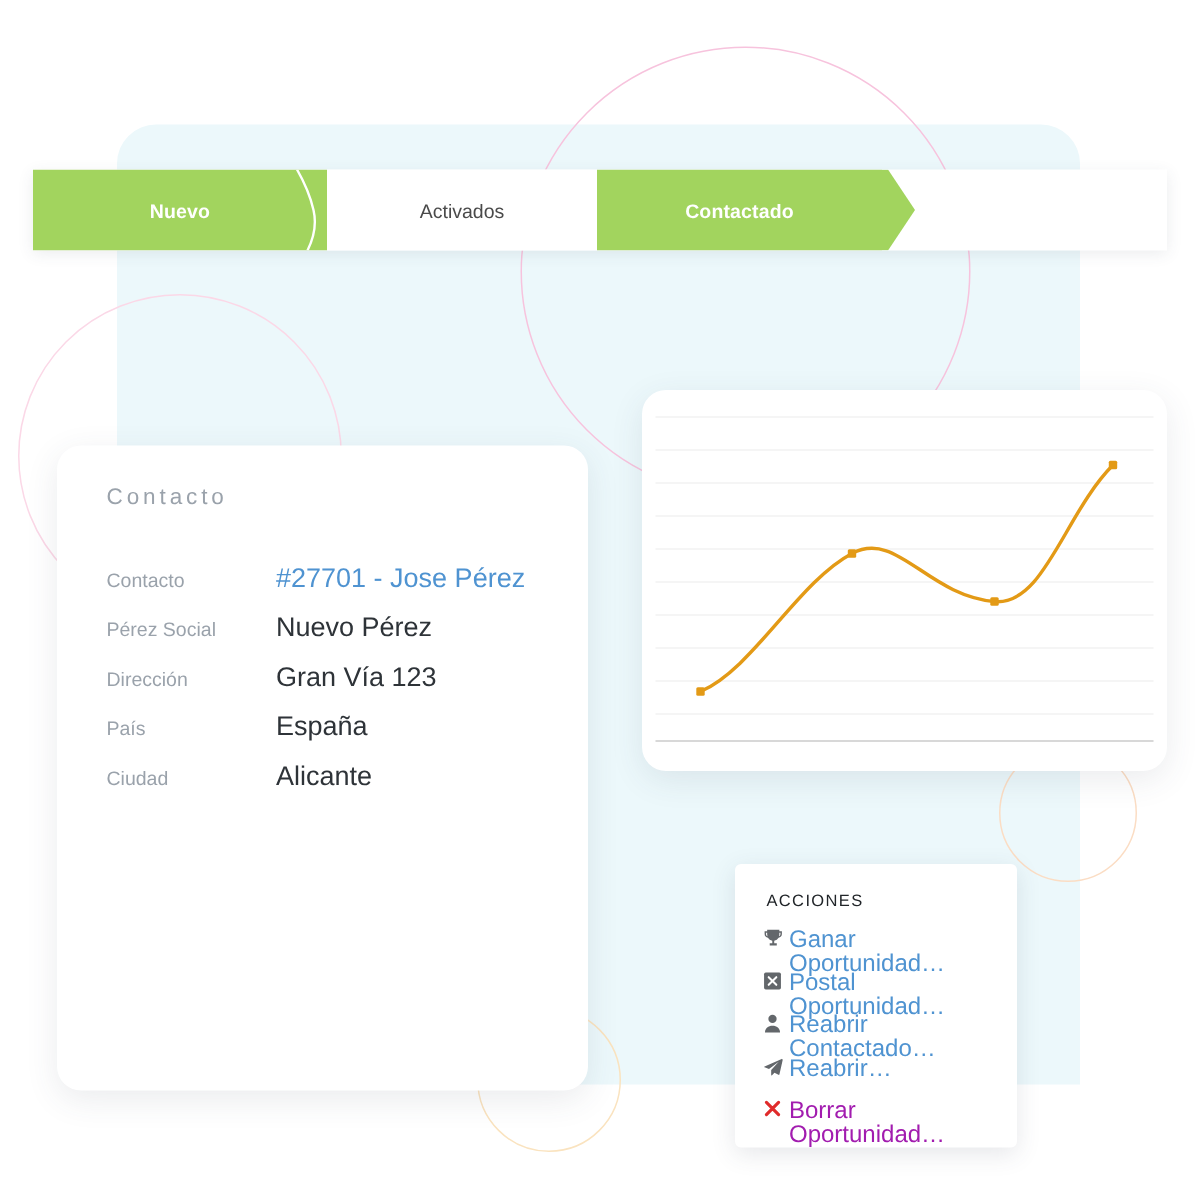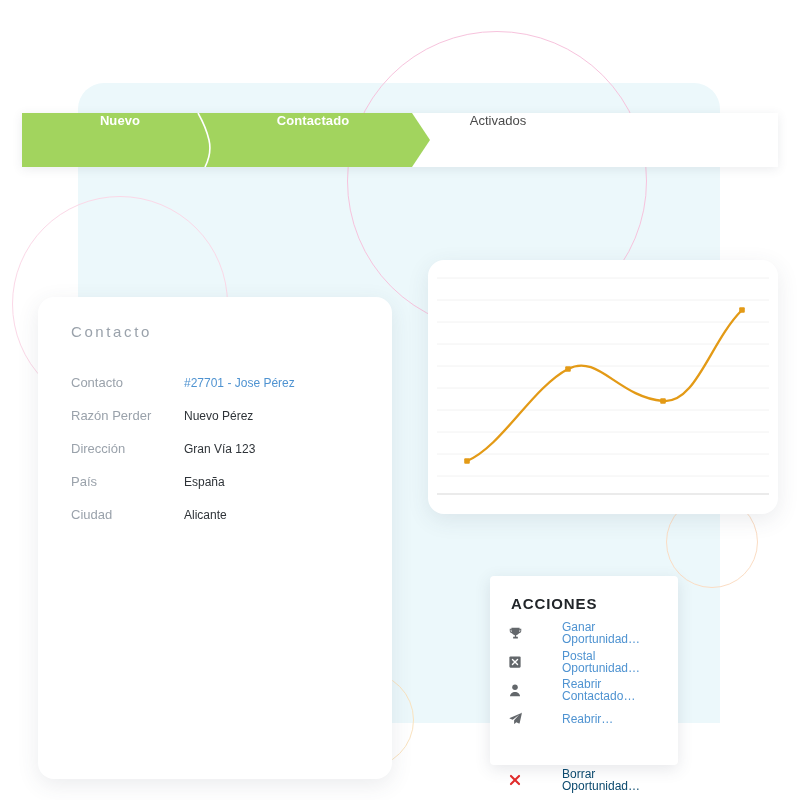--- a/index.html
+++ b/index.html
@@ -72,20 +72,21 @@
     height: 54px;
     background: #ffffff;
     box-shadow: 0 2px 10px rgba(60,70,90,0.10);
     display: flex;
     overflow: hidden;
   }
   .step {
     position: relative;
     height: 100%;
     display: flex;
+    align-items: center;
     justify-content: center;
     font-size: 13px;
     box-sizing: border-box;
   }
   .step.done {
     background: #a2d45e;
     color: #ffffff;
     font-weight: bold;
     letter-spacing: 0.1px;
   }
@@ -124,21 +125,21 @@
     background: #ffffff;
     border-radius: 16px;
     box-shadow: 0 6px 22px rgba(60,70,90,0.10);
   }
 
   
   .contact-card {
     left: 38px;
     top: 297px;
     width: 354px;
-    height: 482px;
+    height: 430px;
   }
   .contact-title {
     position: absolute;
     left: 33px;
     top: 26px;
     font-size: 15px;
     color: #9aa2ab;
     letter-spacing: 2.6px;
     font-weight: normal;
   }
@@ -153,21 +154,21 @@
     align-items: baseline;
     height: 33px;
   }
   .field-label {
     width: 113px;
     flex: 0 0 113px;
     font-size: 13px;
     color: #9aa2ab;
   }
   .field-value {
-    font-size: 12px;
+    font-size: 18px;
     color: #2e3338;
   }
   .field-value.link {
     color: #4f93d1;
   }
 
   
   .chart-card {
     left: 428px;
     top: 260px;
@@ -188,41 +189,40 @@
     top: 576px;
     width: 188px;
     height: 189px;
     border-radius: 4px;
     box-shadow: 0 4px 16px rgba(60,70,90,0.13);
   }
   .acciones-title {
     position: absolute;
     left: 21px;
     top: 19px;
-    font-size: 15px;
-    font-weight: bold;
+    font-size: 11px;
+    font-weight: normal;
     color: #212529;
     letter-spacing: 0.9px;
   }
   .action-list {
     position: absolute;
     left: 14px;
     top: 43px;
     right: 6px;
   }
   .action-item {
     display: flex;
-    align-items: center;
+    align-items: flex-start;
     height: 28.5px;
-    font-size: 12px;
+    font-size: 16px;
     color: #4f93d1;
     cursor: pointer;
-    gap: 36px;
-  }
-  .action-item.danger { color: #0c4a6e; margin-top: 33px; }
+  }
+  .action-item.danger { color: #a21caf; }
   .action-icon {
     width: 22px;
     flex: 0 0 22px;
     display: flex;
     align-items: center;
     justify-content: center;
     color: #63676b;
   }
   .action-item.danger .action-icon { color: #e02b2b; }
   .action-label { line-height: 1; }
@@ -241,42 +241,42 @@
   <div class="pipeline">
 
     <div class="step done step-1">
       <span>Nuevo</span>
       <svg class="sep" viewBox="0 0 22 54" preserveAspectRatio="none">
         <path d="M1 0 Q9 14 12 27 Q15 40 8 54" fill="none" stroke="#ffffff" stroke-width="1.6"></path>
       </svg>
     </div>
 
 
+    <div class="step todo step-4">
+      <span>Activados</span>
+    </div>
+
     <div class="step done step-3">
       <span>Contactado</span>
       <svg class="arrowhead" viewBox="0 0 22 54" preserveAspectRatio="none">
         <path d="M0 0 L4 0 L22 27 L4 54 L0 54 Z" fill="#a2d45e"></path>
       </svg>
     </div>
-
-    <div class="step todo step-4">
-      <span>Activados</span>
-    </div>
   </div>
 
   <div class="card contact-card">
     <div class="contact-title">Contacto</div>
 
     <div class="fields">
       <div class="field-row">
         <div class="field-label">Contacto</div>
         <div class="field-value link">#27701 - Jose Pérez</div>
       </div>
       <div class="field-row">
-        <div class="field-label">Razón Perder</div>
+        <div class="field-label">Pérez Social</div>
         <div class="field-value">Nuevo Pérez</div>
       </div>
       <div class="field-row">
         <div class="field-label">Dirección</div>
         <div class="field-value">Gran Vía 123</div>
       </div>
       <div class="field-row">
         <div class="field-label">País</div>
         <div class="field-value">España</div>
       </div>

